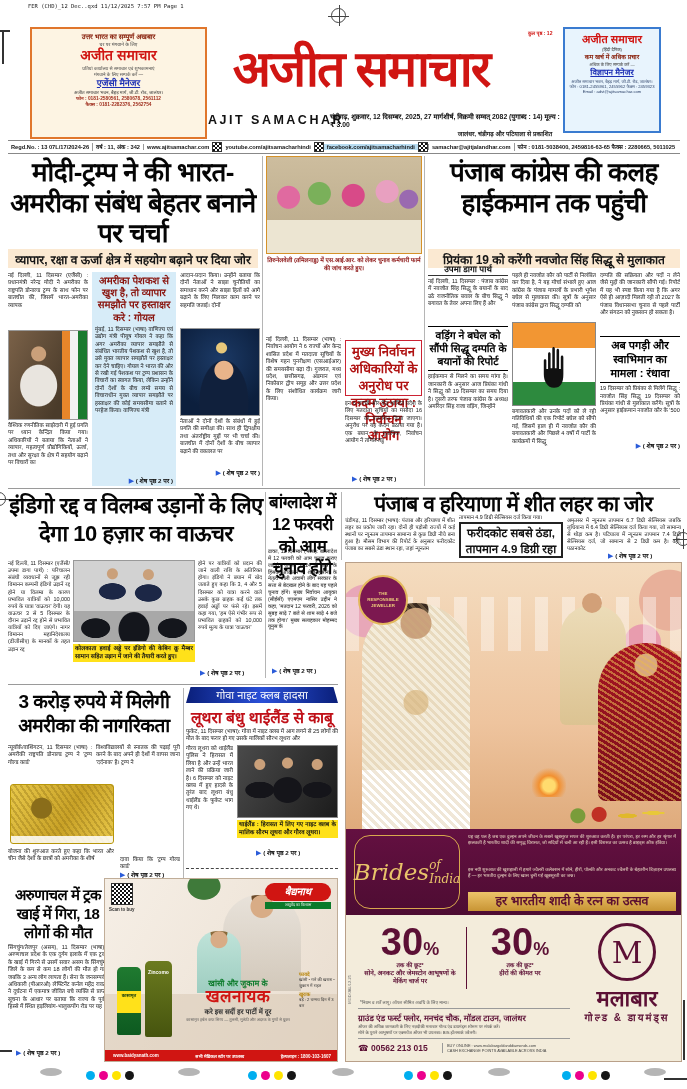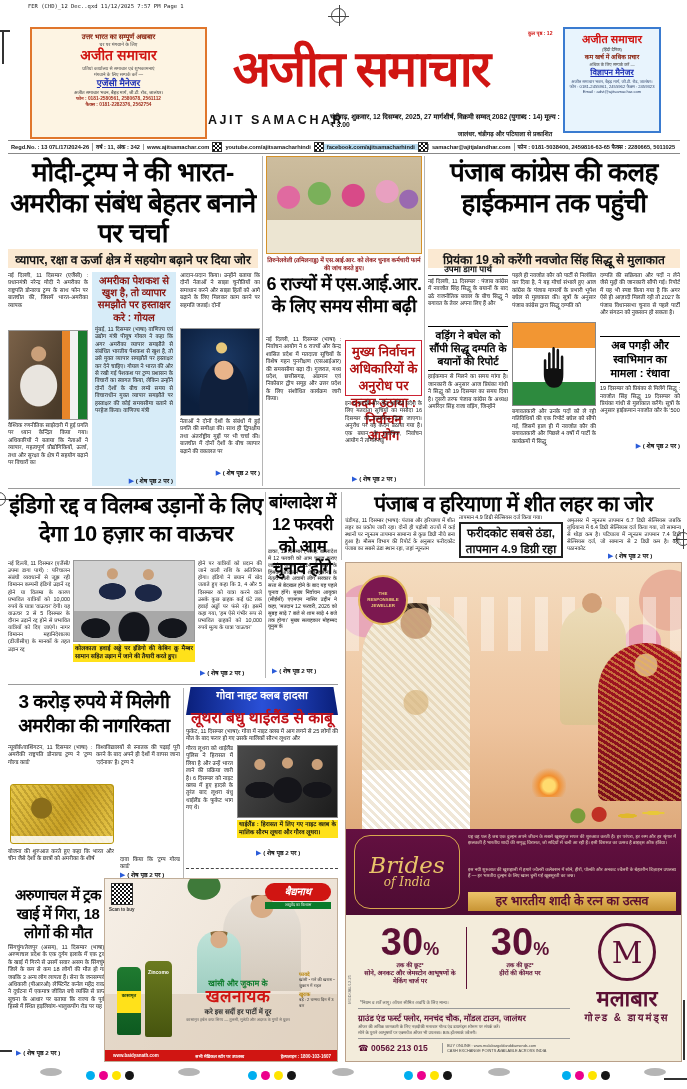--- a/index.html
+++ b/index.html
@@ -121,21 +121,20 @@
 
   <div class="abs" style="left:266px;top:156px;width:156px;height:98px;border:1.5px solid #d5922a;background:
     radial-gradient(circle at 14% 42%, #e06aa0 0 11px, rgba(0,0,0,0) 12px),
     radial-gradient(circle at 34% 38%, #7ab05a 0 11px, rgba(0,0,0,0) 12px),
     radial-gradient(circle at 56% 40%, #d84a88 0 11px, rgba(0,0,0,0) 12px),
     radial-gradient(circle at 78% 36%, #e8a0c0 0 11px, rgba(0,0,0,0) 12px),
     radial-gradient(circle at 92% 44%, #9a6ab0 0 9px, rgba(0,0,0,0) 10px),
     linear-gradient(0deg,#ece5d2 0 34%, rgba(0,0,0,0) 34%),
     linear-gradient(180deg,#cdbd9e,#b8a888);"></div>
   <div class="abs cap" style="left:266px;top:257px;width:156px;font-size:6px;text-align:center;line-height:1.25;">तिरुनेलवेली (तमिलनाडु) में एस.आई.आर. को लेकर चुनाव कर्मचारी फार्म की जांच करते हुए।</div>
-  <div class="abs headline" style="left:266px;top:274px;width:156px;height:58px;font-size:18px;line-height:1.22;">6 राज्यों में एस.आई.आर. के लिए समय सीमा बढ़ी</div>
   <div class="abs t" style="left:266px;top:336px;width:75px;height:148px;">नई दिल्ली, 11 दिसम्बर (भाषा) : निर्वाचन आयोग ने 6 राज्यों और केन्द्र शासित प्रदेश में मतदाता सूचियों के विशेष गहन पुनरीक्षण (एसआईआर) की समयसीमा बढ़ा दी। गुजरात, मध्य प्रदेश, छत्तीसगढ़, अंडमान एवं निकोबार द्वीप समूह और उत्तर प्रदेश के लिए संशोधित कार्यक्रम जारी किया।</div>
   <div class="abs inset-red" style="left:345px;top:340px;width:77px;height:56px;font-size:13px;padding:3px 2px;line-height:1.3;">मुख्य निर्वाचन अधिकारियों के अनुरोध पर कदम उठाया : निर्वाचन आयोग</div>
   <div class="abs t" style="left:345px;top:400px;width:77px;height:70px;">इन 6 राज्यों और केंद्र शासित प्रदेश के लिए मतदाता सूचियों का मसौदा 16 दिसम्बर को प्रकाशित किया जाएगा। अनुरोध पर यह कदम उठाया गया है। एक बयान के मुताबिक, निर्वाचन आयोग ने तमिलनाडु</div>
   <div class="abs cont" style="left:352px;top:474px;"><span class="arr">▶</span> <span>( शेष पृष्ठ 2 पर )</span></div>
 
   <div class="abs headline" style="left:428px;top:157px;width:252px;height:90px;font-size:26px;line-height:1.18;">पंजाब कांग्रेस की कलह हाईकमान तक पहुंची</div>
   <div class="abs subband" style="left:428px;top:249px;width:252px;height:19px;font-size:12px;padding-top:2px;">प्रियंका 19 को करेंगी नवजोत सिंह सिद्धू से मुलाकात</div>
 
   <div class="abs" style="left:428px;top:263px;width:80px;height:214px;">
     <div style="font-size:8.5px;font-weight:900;text-align:center;border-bottom:1.5px solid #333;padding-bottom:1px;">उपमा डागा पार्थ</div>
@@ -210,21 +209,21 @@
         linear-gradient(180deg,#f4ecda 0 74%, #ffffff 74%);"></div>
       <div class="abs" style="right:6px;bottom:2px;width:118px;height:28px;background:
         radial-gradient(ellipse at 80% 50%, #e8c83a 0 11px, rgba(0,0,0,0) 12px),
         radial-gradient(ellipse at 58% 60%, #e0b82a 0 9px, rgba(0,0,0,0) 10px),
         radial-gradient(circle at 34% 55%, #c03024 0 7px, rgba(0,0,0,0) 8px),
         radial-gradient(circle at 16% 60%, #7a9c3a 0 7px, rgba(0,0,0,0) 8px);"></div>
       <div class="abs" style="left:12px;top:12px;width:50px;height:50px;border-radius:50%;background:#7c1850;border:2px solid #e3b85c;display:flex;align-items:center;justify-content:center;text-align:center;padding:4px;font-size:4.4px;font-weight:800;color:#ecca7a;line-height:1.35;">THE RESPONSIBLE JEWELLER</div>
     </div>
 
     <div class="abs" style="left:0;top:266px;width:337px;height:86px;background:linear-gradient(180deg,#641041,#4d0c32);">
-      <div class="abs" style="left:8px;top:6px;width:106px;height:74px;border:1.5px solid #d8a84e;border-radius:16px;display:flex;flex-direction:column;align-items:center;justify-content:center;">
+      <div class="abs" style="left:8px;top:6px;width:106px;height:74px;border:1.5px solid #d8a84e;border-radius:16px;display:flex;flex-direction:row;align-items:center;justify-content:center;">
         <div class="serif" style="font-style:italic;font-size:23px;color:#e9c46a;line-height:.9;">Brides</div>
         <div class="serif" style="font-style:italic;font-size:12px;color:#e9c46a;">of India</div>
       </div>
       <div class="abs" style="left:122px;top:5px;width:208px;height:30px;font-size:4.6px;color:#ead9c4;text-align:justify;line-height:1.35;overflow:hidden;">यह वह पल है जब एक दुल्हन अपने जीवन के सबसे खूबसूरत सफर की शुरुआत करती है। हर परंपरा, हर रस्म और हर श्रृंगार में झलकती है भारतीय शादी की समृद्ध विरासत, जो सदियों से चली आ रही है। इसी विरासत का उत्सव है ब्राइड्स ऑफ इंडिया।</div>
       <div class="abs" style="left:122px;top:38px;width:208px;height:23px;font-size:4.6px;color:#ead9c4;text-align:justify;line-height:1.35;overflow:hidden;">इस नयी शुरुआत की खुशहाली में हमारे ज्वैलरी कलेक्शन में सोने, हीरों, पोल्की और अनकट ज्वैलरी के बेहतरीन डिज़ाइन उपलब्ध हैं — हर भारतीय दुल्हन के लिए खास चुनी गई खूबसूरती का जश्न।</div>
       <div class="abs" style="left:122px;top:63px;width:208px;height:19px;background:linear-gradient(180deg,#ecc36a,#c89434);color:#5c0f30;font-size:12.5px;font-weight:900;text-align:center;line-height:19px;">हर भारतीय शादी के रत्न का उत्सव</div>
     </div>
 
     <div class="abs" style="left:0;top:352px;width:337px;height:148px;background:#f3ecdb;">
       <div class="abs" style="left:14px;top:8px;width:100px;text-align:center;">
@@ -265,21 +264,21 @@
   <div class="abs t" style="left:96px;top:744px;width:84px;height:38px;">विश्वविद्यालयों से स्नातक की पढ़ाई पूरी करने के बाद अपने ही देशों में वापस जाना 'दर्दनाक' है। ट्रम्प ने</div>
   <div class="abs" style="left:10px;top:784px;width:104px;height:60px;border:1px solid #b8960a;border-radius:3px;background:
     radial-gradient(circle at 30% 40%, #8a6d1a 0 10px, rgba(0,0,0,0) 11px),
     linear-gradient(0deg, rgba(255,255,255,.85) 0 12%, rgba(255,255,255,0) 12%),
     repeating-linear-gradient(55deg, rgba(140,110,20,.35) 0 2px, rgba(0,0,0,0) 2px 5px),
     linear-gradient(120deg,#e8c84a,#c9a227 55%,#e8c84a);"></div>
   <div class="abs t" style="left:8px;top:848px;width:106px;height:28px;">योजना की शुरुआत करते हुए कहा कि भारत और चीन जैसे देशों के छात्रों को अमरीका के शीर्ष</div>
   <div class="abs t" style="left:120px;top:856px;width:60px;height:12px;">दावा किया कि 'ट्रम्प गोल्ड कार्ड'</div>
   <div class="abs cont" style="left:120px;top:870px;"><span class="arr">▶</span> <span>( शेष पृष्ठ 2 पर )</span></div>
 
-  <div class="abs" style="left:186px;top:687px;width:152px;height:28px;background:linear-gradient(90deg,#0a1f7a,#2a50d8 50%,#0a1f7a);clip-path:polygon(3% 0,97% 0,100% 100%,0 100%);color:#fff;font-size:11px;font-weight:700;text-align:center;line-height:16px;">गोवा नाइट क्लब हादसा</div>
+  <div class="abs" style="left:186px;top:687px;width:152px;height:16px;background:linear-gradient(90deg,#0a1f7a,#2a50d8 50%,#0a1f7a);clip-path:polygon(3% 0,97% 0,100% 100%,0 100%);color:#fff;font-size:11px;font-weight:400;text-align:center;line-height:16px;">गोवा नाइट क्लब हादसा</div>
   <div class="abs" style="left:186px;top:706px;width:152px;font-size:15.5px;font-weight:900;color:#c01018;text-align:center;">लूथरा बंधु थाईलैंड से काबू</div>
   <div class="abs t" style="left:186px;top:728px;width:152px;height:15px;">फुकेट, 11 दिसम्बर (भाषा): गोवा में नाइट क्लब में आग लगने से 25 लोगों की मौत के बाद फरार हो गए उसके मालिकों सौरभ लूथरा और</div>
   <div class="abs t" style="left:186px;top:745px;width:47px;height:100px;">गौरव लूथरा को थाईलैंड पुलिस ने हिरासत में लिया है और उन्हें भारत लाने की प्रक्रिया जारी है। 6 दिसम्बर को नाइट क्लब में हुए हादसे के तुरंत बाद लूथरा बंधु थाईलैंड के फुकेट भाग गए थे।</div>
   <div class="abs" style="left:237px;top:745px;width:101px;height:73px;border:1px solid #888;background:
     radial-gradient(circle at 22% 26%, #caa07a 0 5px, rgba(0,0,0,0) 6px),
     radial-gradient(ellipse at 22% 62%, #15151a 0 14px, rgba(0,0,0,0) 15px),
     radial-gradient(circle at 50% 24%, #caa07a 0 5px, rgba(0,0,0,0) 6px),
     radial-gradient(ellipse at 50% 62%, #15151a 0 14px, rgba(0,0,0,0) 15px),
     radial-gradient(circle at 80% 26%, #caa07a 0 5px, rgba(0,0,0,0) 6px),
     radial-gradient(ellipse at 80% 62%, #15151a 0 14px, rgba(0,0,0,0) 15px),

